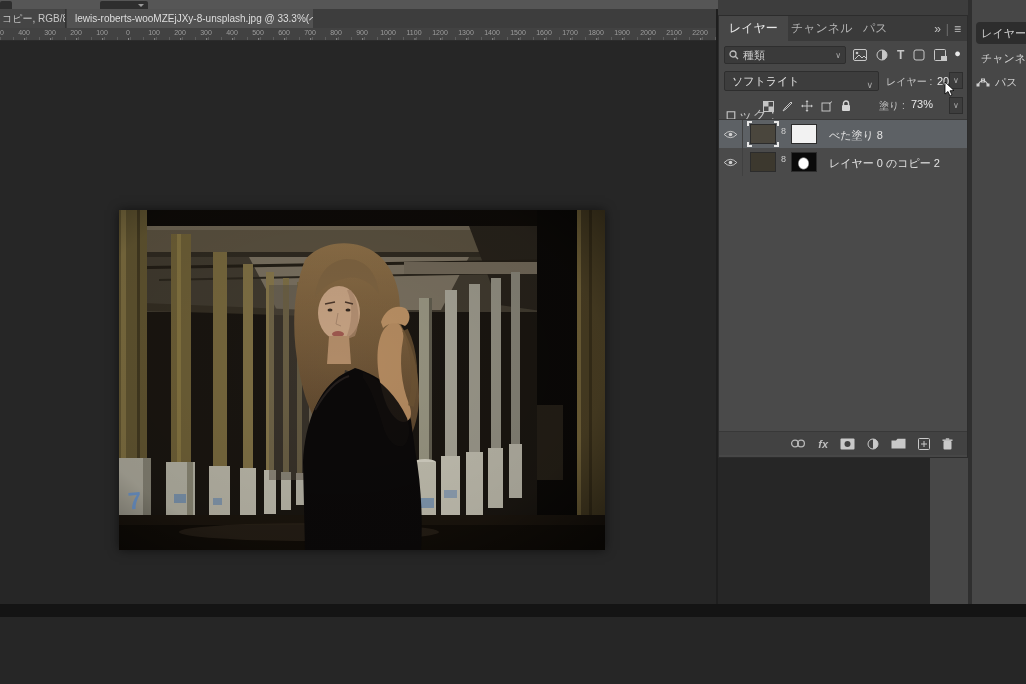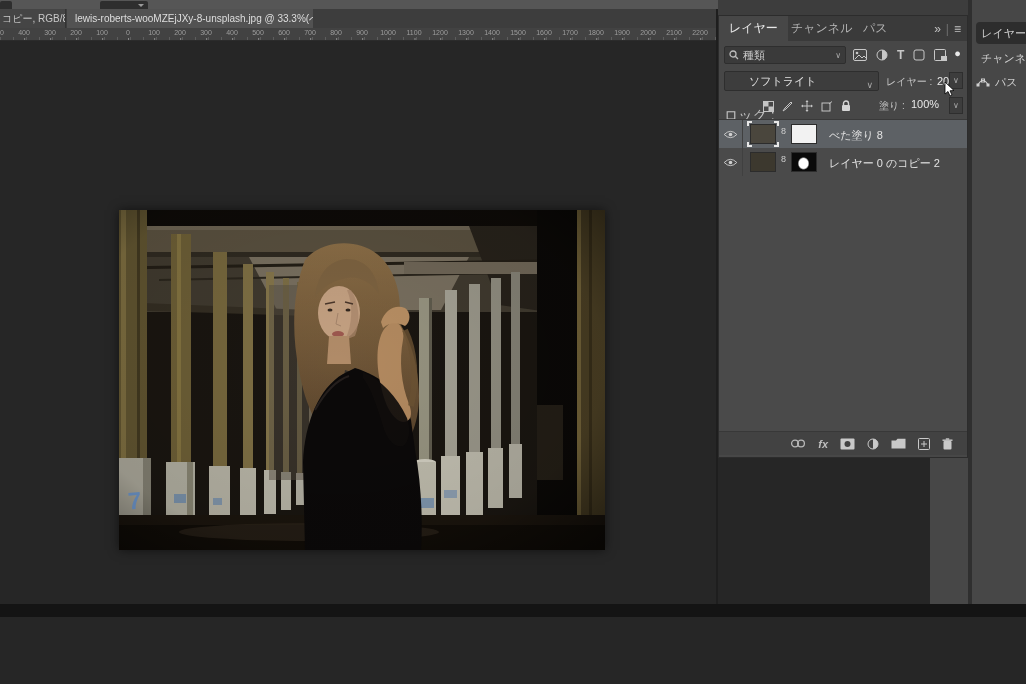--- a/index.html
+++ b/index.html
@@ -54,21 +54,21 @@
   .search-box { position:absolute; left:5px; top:3px; width:122px; height:18px; background:#3a3a3a;
                 border:1px solid #2e2e2e; border-radius:2px; display:flex; align-items:center;
                 padding:0 4px; gap:4px; color:#cfcfcf; }
   .search-box .caret { margin-left:auto; font-size:8px; color:#aaa; }
   .f-icons { position:absolute; left:134px; top:3px; height:18px; display:flex; align-items:center; gap:9px; }
   .f-icons .glyph-T { font-size:12px; font-weight:bold; color:#c8c8c8; }
   .filter-toggle { position:absolute; right:6px; top:4px; font-size:11px; color:#e9e9e9; }
 
   .blend-row { position:absolute; left:0; top:53px; width:100%; height:24px; }
   .blend-select { position:absolute; left:5px; top:2px; width:155px; height:20px; background:#3d3d3d;
-                  border:1px solid #2e2e2e; border-radius:2px; line-height:18px; padding:0 24px; color:#e2e2e2; }
+                  border:1px solid #2e2e2e; border-radius:2px; line-height:18px; padding:0 7px; color:#e2e2e2; }
   .blend-select .caret { position:absolute; right:5px; top:4px; font-size:9px; color:#aaa; }
   .opacity-label { position:absolute; left:167px; top:6px; font-size:10px; color:#c4c4c4; }
   .opacity-value { position:absolute; left:218px; top:4px; width:30px; height:16px; line-height:16px;
                    color:#e8e8e8; font-size:11px; }
   .mini-caret-box { position:absolute; right:4px; top:3px; width:14px; height:17px; background:#3d3d3d;
                     border:1px solid #2e2e2e; text-align:center; line-height:16px; font-size:8px; color:#aaa; }
 
   .lock-row { position:absolute; left:0; top:79px; width:100%; height:22px; }
   .lock-label { position:absolute; left:5px; top:12px; font-size:14px; color:#c4c4c4; }
   .lock-icons { position:absolute; left:44px; top:2px; display:flex; gap:8px; align-items:center; height:18px; }
@@ -357,21 +357,21 @@
         <svg class="icon-svg" width="12" height="11" viewBox="0 0 12 11">
             <rect x="1" y="2" width="8" height="8" fill="none" stroke="#c4c4c4"></rect>
             <path d="M8,3 L11,0.5" stroke="#c4c4c4"></path>
           </svg>
         <svg class="icon-svg" width="10" height="12" viewBox="0 0 10 12">
             <path d="M2.5,5 V3.5 A2.5,2.5 0 0 1 7.5,3.5 V5" fill="none" stroke="#d6d6d6" stroke-width="1.4"></path>
             <rect x="1" y="5" width="8" height="6" rx="1" fill="#d6d6d6"></rect>
           </svg>
       </div>
       <span class="fill-label">塗り :</span>
-      <span class="fill-value">100%</span>
+      <span class="fill-value">73%</span>
       <span class="mini-caret-box" style="top:2px;">∨</span>
     </div>
 
     <div class="layer-list">
 
       <div class="layer-row selected r0">
         <span class="eye-cell">
           <svg class="icon-svg" width="15" height="9" viewBox="0 0 16 10">
               <path d="M1,5 Q8,-2 15,5 Q8,12 1,5 Z" fill="none" stroke="#d0d0d0"></path>
               <circle cx="8" cy="5" r="2" fill="#d0d0d0"></circle>

